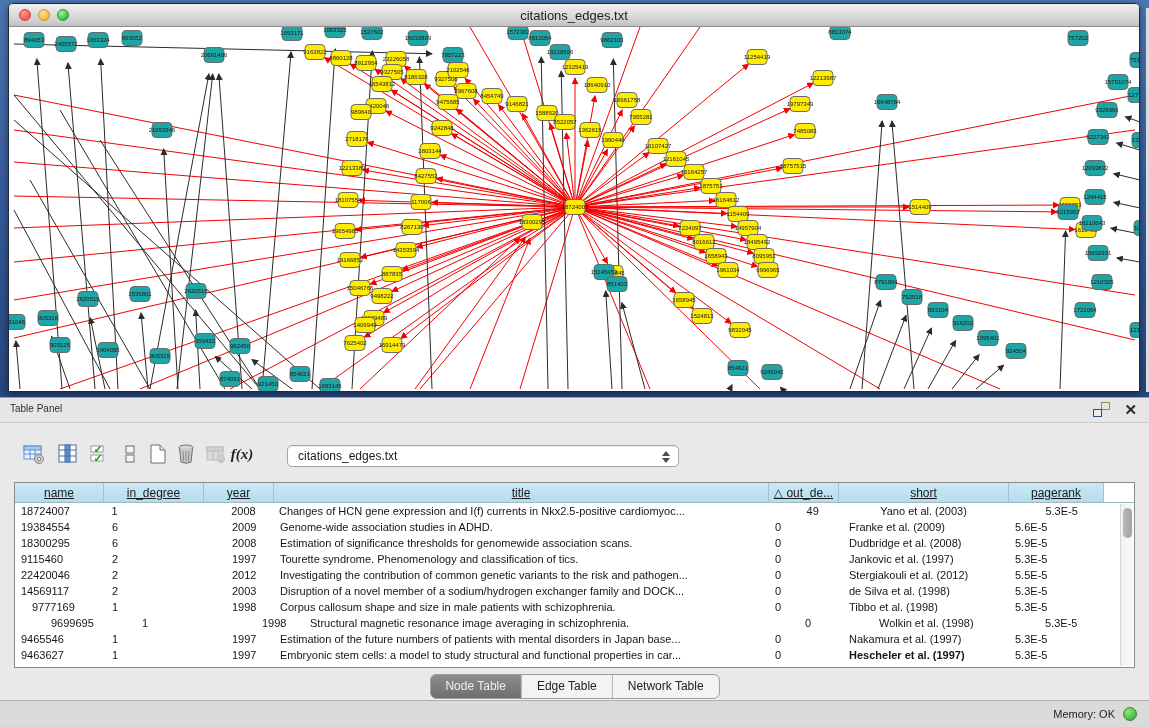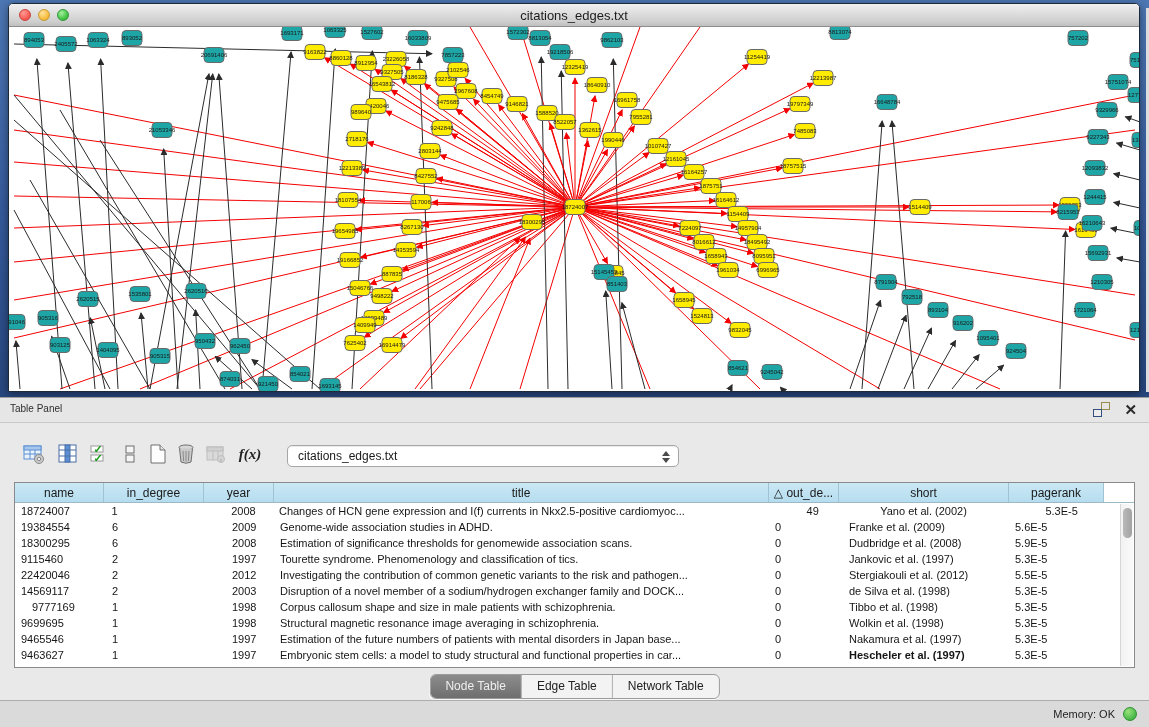--- a/index.html
+++ b/index.html
@@ -47,21 +47,21 @@
               border:1px solid #A6A6A6; border-radius:5px; font-size:12px; color:#1A1A1A;
               padding:3px 22px 0 10px; box-shadow:inset 0 1px 1px rgba(0,0,0,.08); }
   .spinner { position:absolute; right:8px; top:4px; width:8px; height:14px; }
   .spinner .up   { position:absolute; top:1px;  left:0; width:0; height:0; border-left:4px solid transparent; border-right:4px solid transparent; border-bottom:5px solid #4A4A4A; }
   .spinner .down { position:absolute; bottom:1px; left:0; width:0; height:0; border-left:4px solid transparent; border-right:4px solid transparent; border-top:5px solid #4A4A4A; }
 
   .tablebox { position:absolute; left:14px; top:85px; width:1121px; height:186px;
               border:1px solid #8A8A8A; background:#FFF; overflow:hidden; }
   .thead { display:flex; height:20px; background:linear-gradient(180deg,#CBE8F5,#B5DDEF); border-bottom:1px solid #9DB9C6; }
   .th { font-size:12px; color:#1A1A1A; text-align:center; padding-top:3px;
-        border-right:1px solid #9FC3D4; overflow:hidden; white-space:nowrap; }
+        border-right:1px solid #9FC3D4; overflow:hidden; white-space:nowrap;text-decoration:underline; }
   .th.filler { border-right:none; background:#FFF; flex:1; }
   .trow { display:flex; height:16px; font-size:11px; color:#151515; white-space:nowrap; }
   .td { overflow:hidden; padding-top:2px; }
   .td:nth-child(1) { padding-left:6px; }
   .td:nth-child(2) { padding-left:8px; }
   .td:nth-child(3) { padding-left:28px; }
   .td:nth-child(4) { padding-left:6px; }
   .td:nth-child(5) { padding-left:6px; }
   .td:nth-child(6) { padding-left:10px; }
   .td:nth-child(7) { padding-left:6px; }
@@ -825,21 +825,21 @@
       <div class="tico" style="left:190px">
         <svg width="22" height="22" opacity="0.55">
             <rect x="2" y="4" width="16" height="13" fill="#CFCFCF" stroke="#9A9A9A"></rect>
             <rect x="2" y="4" width="16" height="4" fill="#BDBDBD" stroke="#9A9A9A"></rect>
             <line x1="8" y1="8" x2="8" y2="17" stroke="#9A9A9A"></line>
             <line x1="13" y1="8" x2="13" y2="17" stroke="#9A9A9A"></line>
             <circle cx="16" cy="16" r="3.5" fill="#C4C4C4" stroke="#9A9A9A"></circle>
             <text x="16" y="18.5" font-size="6" fill="#7A7A7A" text-anchor="middle">x</text>
           </svg>
       </div>
-      <div class="tico" style="left:224px">
+      <div class="tico" style="left:216px">
         <span class="fxlab">f(x)</span>
       </div>
       <div class="dropdown">
         <span>citations_edges.txt</span>
         <div class="spinner">
             <div class="up"></div>
             <div class="down"></div>
           </div>
       </div>
     </div>
@@ -855,21 +855,21 @@
           <div class="th" style="width: 95px;">pagerank</div>
           <div class="th filler"></div>
         </div>
       <div id="tbody">
           <div class="trow">
             <div class="td" style="width: 89px;">18724007</div>
             <div class="td" style="width: 100px;">1</div>
             <div class="td" style="width: 70px;">2008</div>
             <div class="td" style="width: 495px;">Changes of HCN gene expression and I(f) currents in Nkx2.5-positive cardiomyoc...</div>
             <div class="td" style="width: 70px; margin-left: 35px;">49</div>
-            <div class="td" style="width: 170px;">Yano et al. (2002)</div>
+            <div class="td" style="width: 170px;">Yano et al. (2003)</div>
             <div class="td" style="width: 95px;">5.3E-5</div>
           </div>
           <div class="trow">
             <div class="td" style="width: 89px;">19384554</div>
             <div class="td" style="width: 100px;">6</div>
             <div class="td" style="width: 70px;">2009</div>
             <div class="td" style="width: 495px;">Genome-wide association studies in ADHD.</div>
             <div class="td" style="width: 70px;">0</div>
             <div class="td" style="width: 170px;">Franke et al. (2009)</div>
             <div class="td" style="width: 95px;">5.6E-5</div>
@@ -913,21 +913,21 @@
           <div class="trow">
             <div class="td" style="width: 89px; padding-left: 17px;">9777169</div>
             <div class="td" style="width: 100px;">1</div>
             <div class="td" style="width: 70px;">1998</div>
             <div class="td" style="width: 495px;">Corpus callosum shape and size in male patients with schizophrenia.</div>
             <div class="td" style="width: 70px;">0</div>
             <div class="td" style="width: 170px;">Tibbo et al. (1998)</div>
             <div class="td" style="width: 95px;">5.3E-5</div>
           </div>
           <div class="trow">
-            <div class="td" style="width: 89px;">9699695</div>
+            <div class="td" style="width: 89px; margin-left: 30px;">9699695</div>
             <div class="td" style="width: 100px;">1</div>
             <div class="td" style="width: 70px;">1998</div>
             <div class="td" style="width: 495px;">Structural magnetic resonance image averaging in schizophrenia.</div>
             <div class="td" style="width: 70px;">0</div>
             <div class="td" style="width: 170px;">Wolkin et al. (1998)</div>
             <div class="td" style="width: 95px;">5.3E-5</div>
           </div>
           <div class="trow">
             <div class="td" style="width: 89px;">9465546</div>
             <div class="td" style="width: 100px;">1</div>

